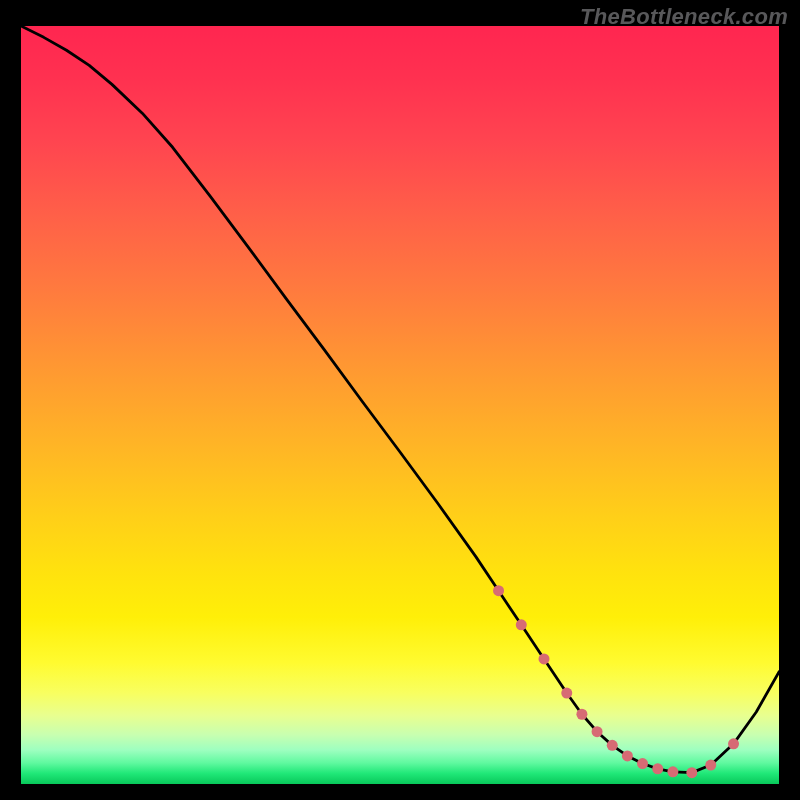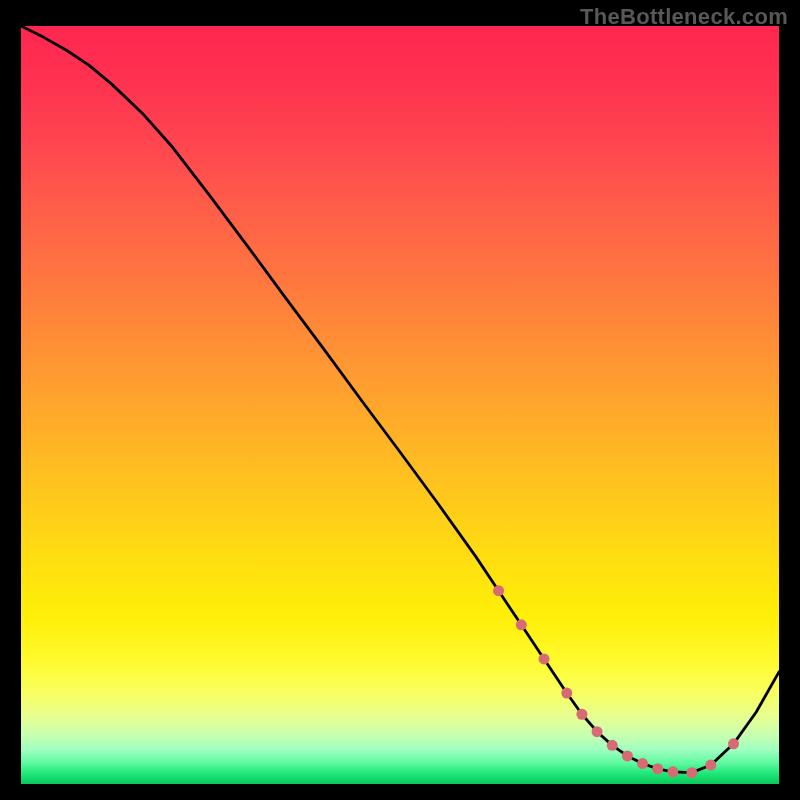--- a/index.html
+++ b/index.html
@@ -19,20 +19,21 @@
   .watermark {
     position: absolute;
     top: 4px;
     right: 12px;
     font-family: Arial, Helvetica, sans-serif;
     font-size: 22px;
     font-weight: 600;
     color: #58585a;
     letter-spacing: 0.3px;
     z-index: 5;
+    font-style: italic;
   }
   .plot-frame {
     position: absolute;
     left: 21px;
     top: 26px;
     width: 758px;
     height: 758px;
     background: #000;
   }
   svg.chart {

